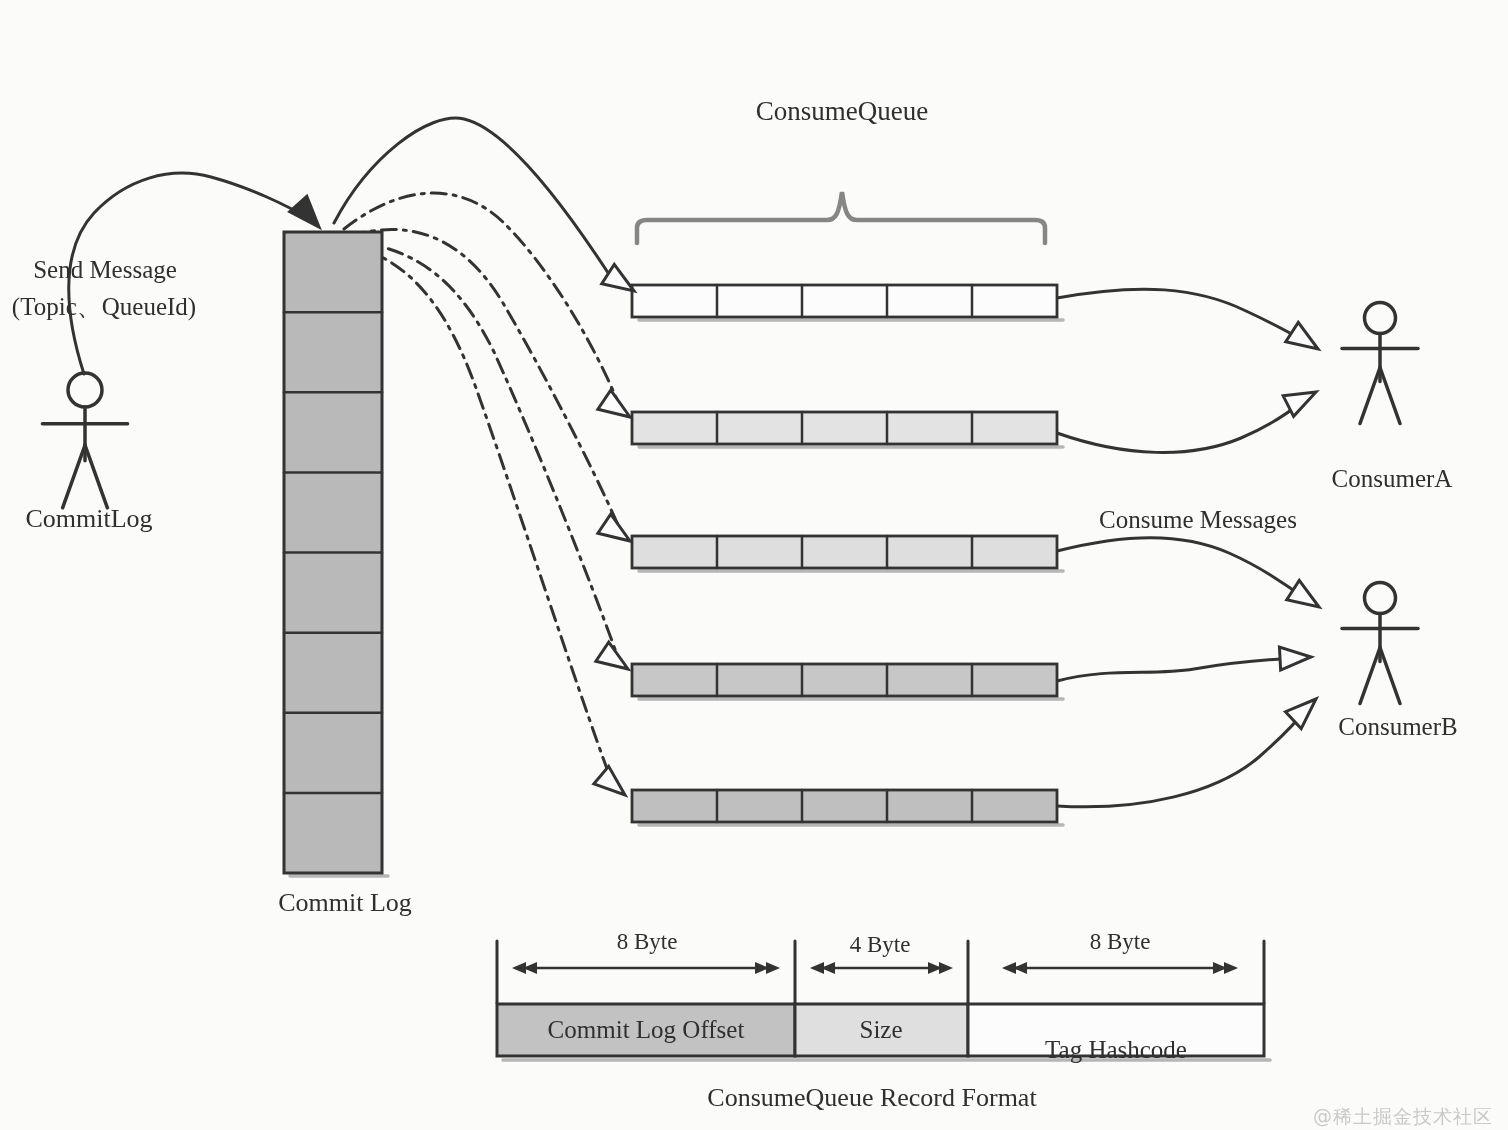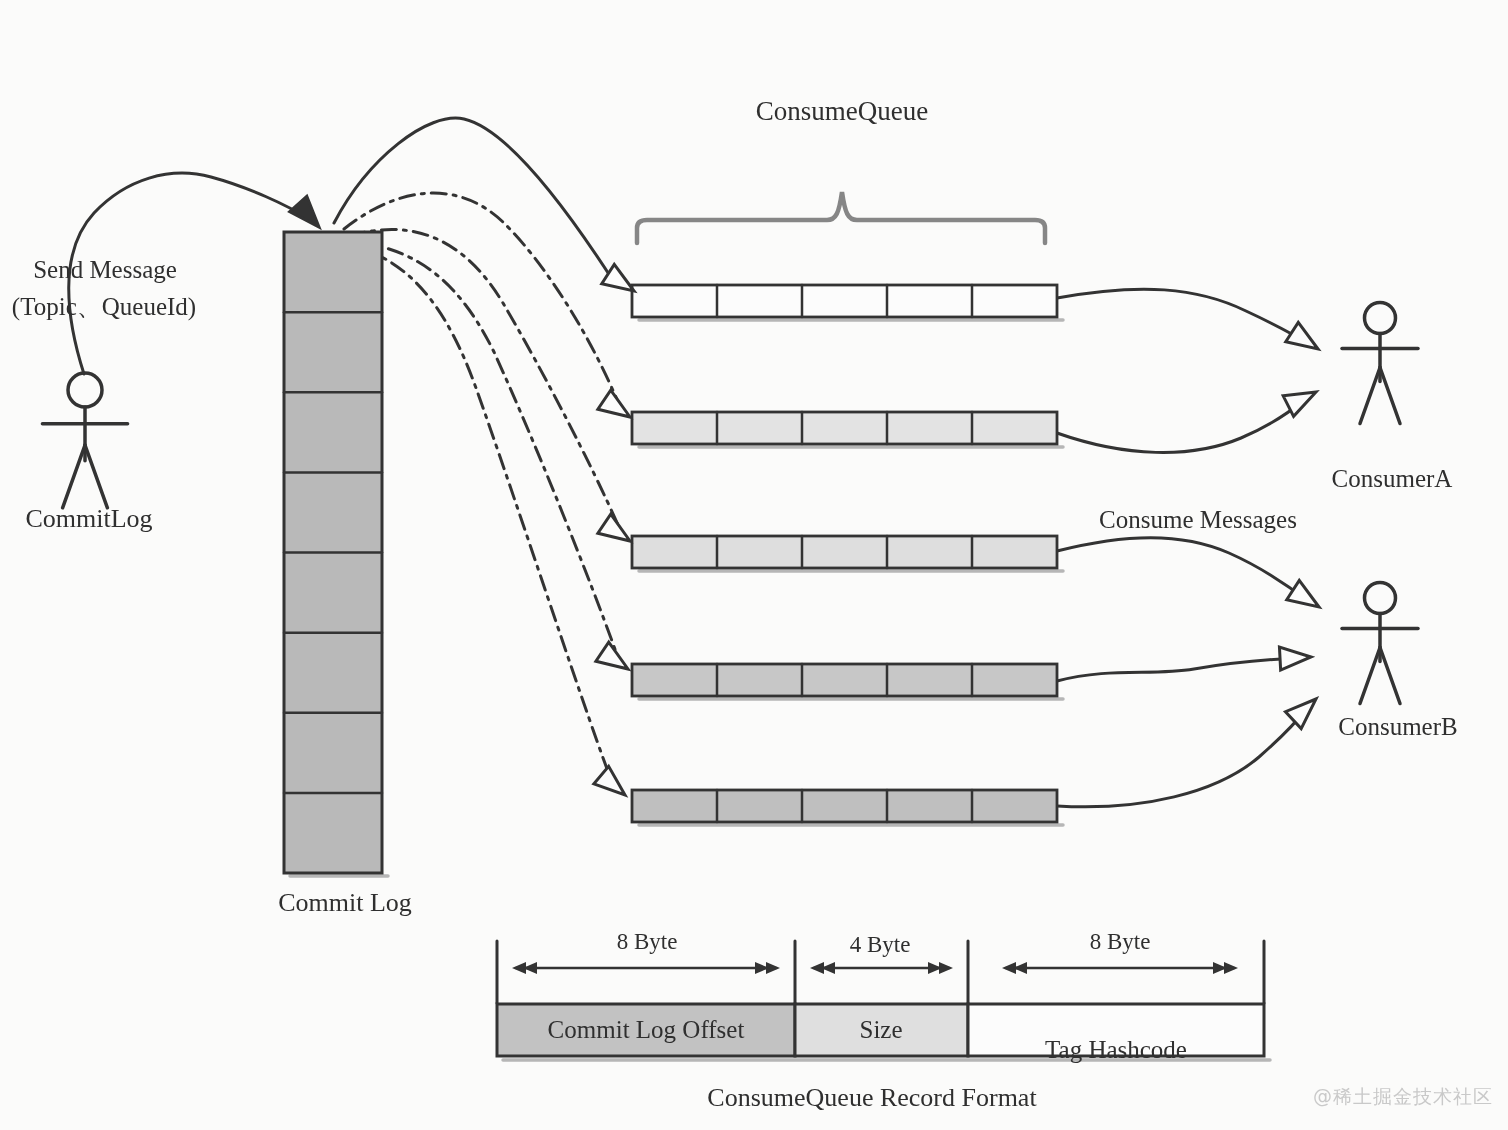--- a/index.html
+++ b/index.html
@@ -4,21 +4,21 @@
 <style>
   html,body{margin:0;padding:0;}
   body{width:1508px;height:1130px;overflow:hidden;background:#fbfbfa;}
   #canvas{position:relative;width:1508px;height:1130px;font-family:"Liberation Serif","DejaVu Serif",serif;color:#2f2f2f;text-align:center;}
   #diagram-svg{position:absolute;left:0;top:0;}
   .lbl{position:absolute;transform:translateX(-50%);white-space:nowrap;color:#2f2f2f;line-height:1.15;}
   .t27{font-size:27px;}
   .t26{font-size:26px;}
   .t25{font-size:25px;}
   .t23{font-size:23px;}
-  .watermark{font-family:"DejaVu Sans",sans-serif;font-size:19px;letter-spacing:1px;}
+  .watermark{font-family:"DejaVu Sans",sans-serif;font-size:19px;letter-spacing:1px;margin-top:20px;}
 </style>
 </head>
 <body style="background: rgb(251, 251, 250);">
 
 <div id="canvas">
   <svg id="diagram-svg" width="1508" height="1130" viewBox="0 0 1508 1130">
       <g>
         <path d="M 84 374 C 66 318 58 252 94 213 C 126 179 170 166 211 177 C 248 187 287 205 309 219" fill="none" stroke="#333333" stroke-width="3" stroke-linecap="round"></path>
         <polygon points="0,0 -31,-11.5 -31,11.5" transform="translate(319,227) rotate(48)" fill="#333333" stroke="#333333" stroke-width="3" stroke-linejoin="miter"></polygon>
       </g>

